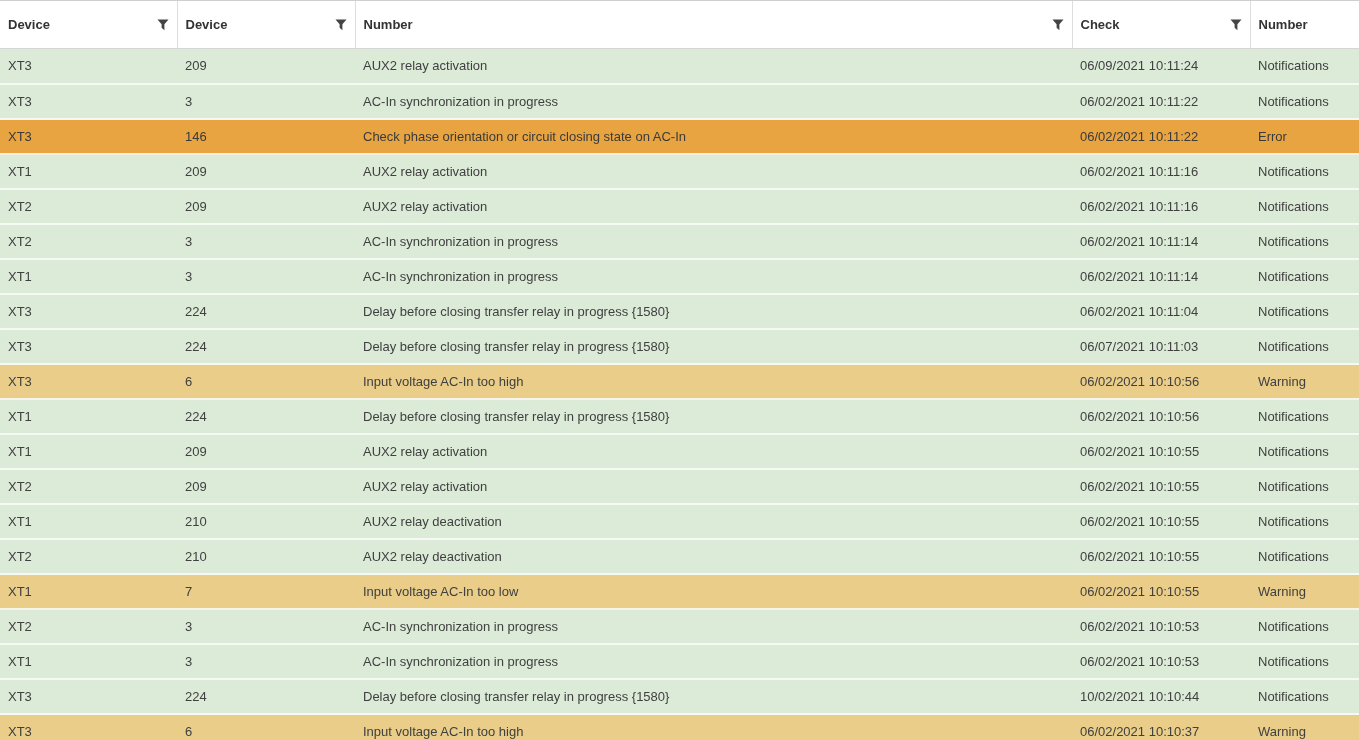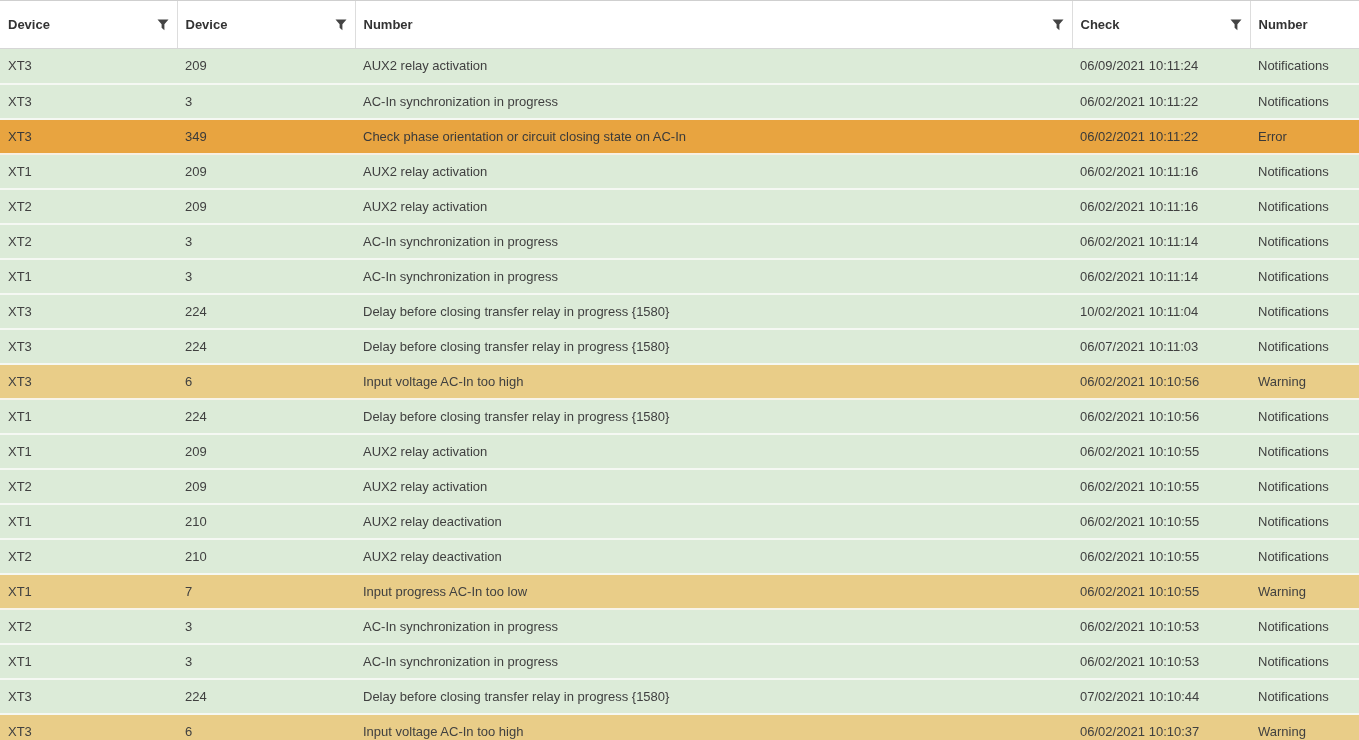--- a/index.html
+++ b/index.html
@@ -137,21 +137,21 @@
   <tr class="notification">
     <td>XT3</td>
     <td>3</td>
     <td>AC-In synchronization in progress</td>
     <td>06/02/2021 10:11:22</td>
     <td>Notifications</td>
   </tr>
 
   <tr class="error">
     <td>XT3</td>
-    <td>349</td>
+    <td>146</td>
     <td>Check phase orientation or circuit closing state on AC-In</td>
     <td>06/02/2021 10:11:22</td>
     <td>Error</td>
   </tr>
 
   <tr class="notification">
     <td>XT1</td>
     <td>209</td>
     <td>AUX2 relay activation</td>
     <td>06/02/2021 10:11:16</td>
@@ -179,21 +179,21 @@
     <td>3</td>
     <td>AC-In synchronization in progress</td>
     <td>06/02/2021 10:11:14</td>
     <td>Notifications</td>
   </tr>
 
   <tr class="notification">
     <td>XT3</td>
     <td>224</td>
     <td>Delay before closing transfer relay in progress {1580}</td>
-    <td>10/02/2021 10:11:04</td>
+    <td>06/02/2021 10:11:04</td>
     <td>Notifications</td>
   </tr>
 
   <tr class="notification">
     <td>XT3</td>
     <td>224</td>
     <td>Delay before closing transfer relay in progress {1580}</td>
     <td>06/07/2021 10:11:03</td>
     <td>Notifications</td>
   </tr>
@@ -242,21 +242,21 @@
     <td>XT2</td>
     <td>210</td>
     <td>AUX2 relay deactivation</td>
     <td>06/02/2021 10:10:55</td>
     <td>Notifications</td>
   </tr>
 
   <tr class="warning">
     <td>XT1</td>
     <td>7</td>
-    <td>Input progress AC-In too low</td>
+    <td>Input voltage AC-In too low</td>
     <td>06/02/2021 10:10:55</td>
     <td>Warning</td>
   </tr>
 
   <tr class="notification">
     <td>XT2</td>
     <td>3</td>
     <td>AC-In synchronization in progress</td>
     <td>06/02/2021 10:10:53</td>
     <td>Notifications</td>
@@ -267,21 +267,21 @@
     <td>3</td>
     <td>AC-In synchronization in progress</td>
     <td>06/02/2021 10:10:53</td>
     <td>Notifications</td>
   </tr>
 
   <tr class="notification">
     <td>XT3</td>
     <td>224</td>
     <td>Delay before closing transfer relay in progress {1580}</td>
-    <td>07/02/2021 10:10:44</td>
+    <td>10/02/2021 10:10:44</td>
     <td>Notifications</td>
   </tr>
 
   <tr class="warning">
     <td>XT3</td>
     <td>6</td>
     <td>Input voltage AC-In too high</td>
     <td>06/02/2021 10:10:37</td>
     <td>Warning</td>
   </tr>

